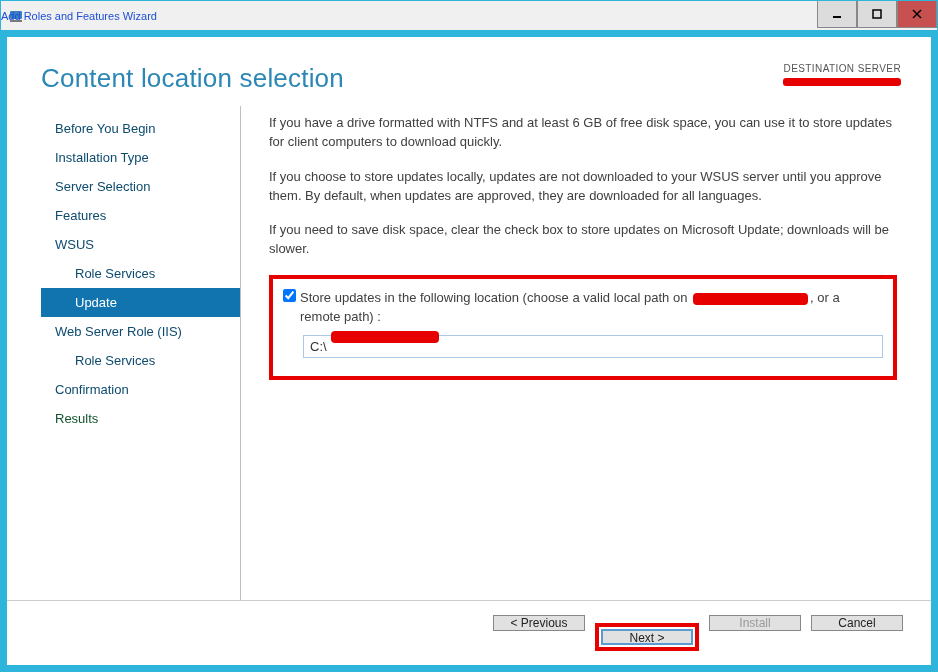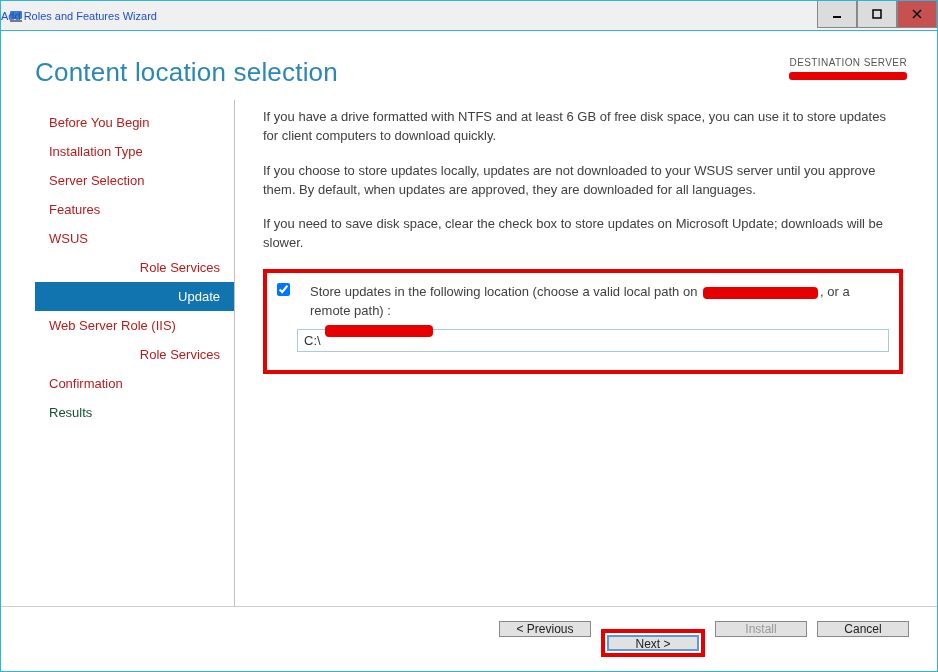--- a/index.html
+++ b/index.html
@@ -30,21 +30,21 @@
     width: 40px; height: 27px;
     border: 1px solid #888; border-top: none;
     display: flex; align-items: center; justify-content: center;
     font-size: 12px; background: #e6e6e6; cursor: default;
   }
   .win-btn.close { background: #c75050; color: #000; }
   .win-btn.min, .win-btn.max { background: #dcdcdc; }
 
   
   .body-frame {
-    flex: 1; background: #2eb5dc; padding: 0;
+    flex: 1; background: #2eb5dc; padding: 6px;
     display: flex; flex-direction: column;
   }
   .body-inner {
     flex: 1; background: #fff;
     display: flex; flex-direction: column;
     position: relative;
   }
 
   
   .header-row {
@@ -65,39 +65,39 @@
 
   
   .main-split {
     flex: 1; display: flex; padding: 0 30px 0 34px;
   }
   .sidebar {
     width: 200px; border-right: 1px solid #bfbfbf;
     padding-top: 8px;
   }
   .sb-item {
-    padding: 7px 14px; font-size: 13px; color: #b91c1c;
+    padding: 7px 14px; font-size: 13px; color: #0c4a6e;
     cursor: default;
   }
-  .sb-sub { padding-left: 34px; text-align: right; }
+  .sb-sub { padding-left: 34px; }
   .sb-item.selected { background: #1274af; color: #fff; }
   .sb-item.disabled { color: #14532d; }
 
   .content {
     flex: 1; padding: 8px 4px 0 28px;
     font-size: 13px; color: #404040; line-height: 1.45;
   }
   .content p { margin-bottom: 16px; }
 
   .red-box {
     border: 4px solid #e70000;
     padding: 10px 10px 18px 10px;
     margin-top: 4px;
   }
-  .chk-row { display: flex; align-items: flex-start; gap: 20px; }
+  .chk-row { display: flex; align-items: flex-start; gap: 4px; }
   .chk-row span.lbl-text { display: inline; }
   .redact-inline {
     display: inline-block; width: 115px; height: 12px;
     background: #e70000; border-radius: 4px;
     vertical-align: middle; margin: 0 2px;
   }
   .path-input {
     width: 100%; margin-top: 6px;
     border: 1px solid #a9c9e6;
     padding: 3px 6px; font-size: 13px;

